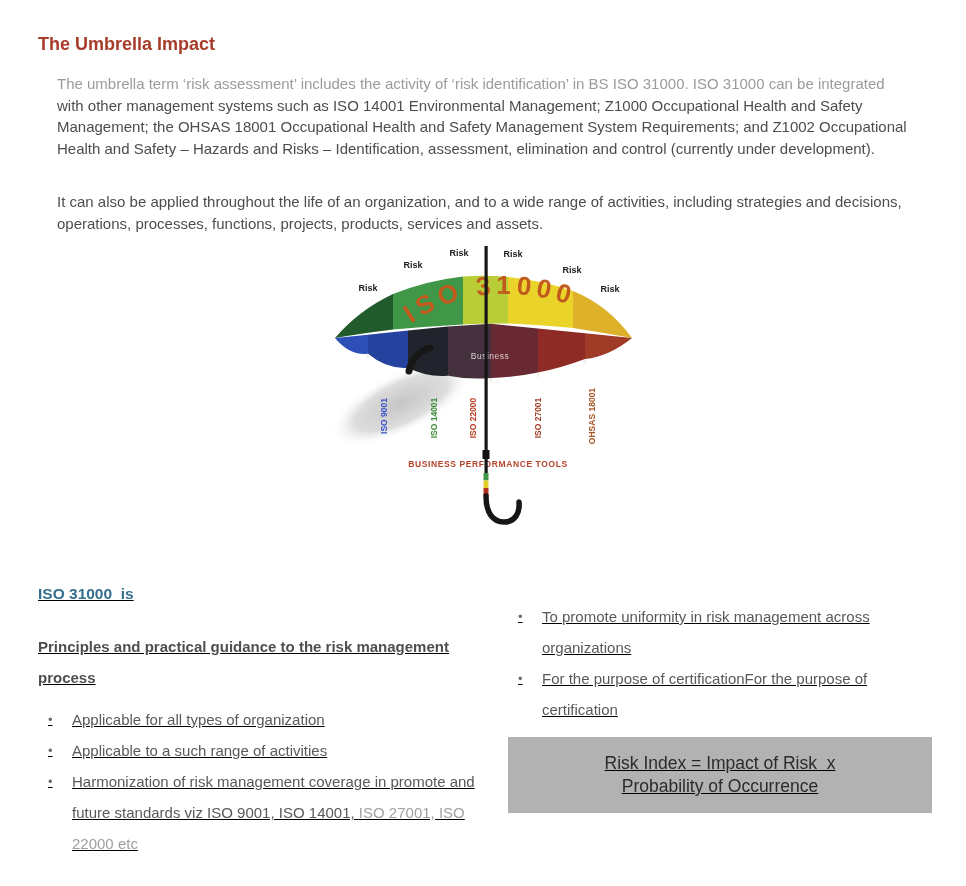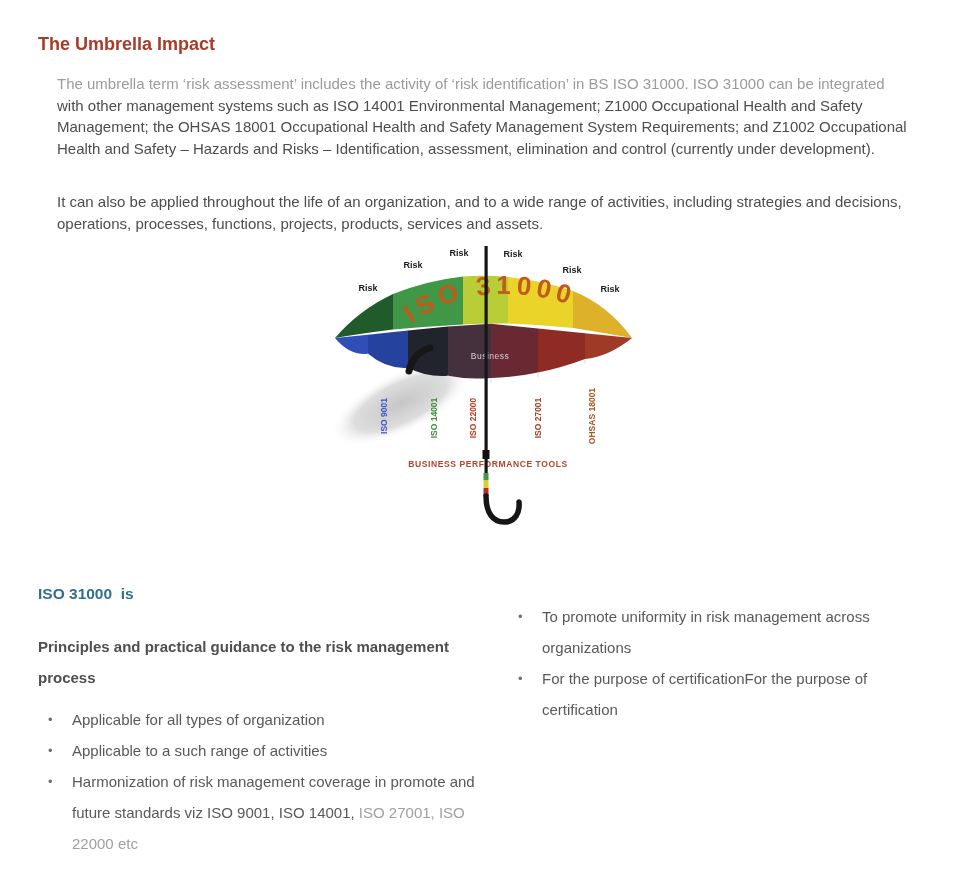--- a/index.html
+++ b/index.html
@@ -12,21 +12,21 @@
   .page-title{
     left:38px;top:22px;font-size:18px;font-weight:bold;color:#a63c29;
   }
   .para{
     left:38px;width:892px;font-size:15px;line-height:21.5px;color:#4d4d4d;margin-left:19px;
   }
   .para-1{top:58px;}
   .para-2{top:176px;}
   .first-line{display:block;color:#9b9b9b;}
   .umbrella-wrap{left:323px;top:228px;width:340px;height:304px;}
-  .col{top:585px;}
+  .col{top:585px;text-decoration:underline;}
   .col-left{left:38px;width:442px;}
   .col-right{left:508px;width:424px;}
   .col-heading{
     font-size:15.5px;font-weight:bold;color:#336f8d;white-space:pre-wrap;
   }
   .col-intro{
     margin-top:28px;font-size:15px;font-weight:600;color:#4f4f4f;line-height:31px;
   }
   ul.blist{list-style:none;margin:11px 0 0 0;padding:0;}
   ul.blist li{
@@ -154,13 +154,15 @@
   <ul class="blist" style="margin-top:16px;">
     <li>
       <span class="dot">•</span>
       <span class="btext">To promote uniformity in risk management across organizations</span>
     </li>
     <li>
       <span class="dot">•</span>
       <span class="btext">For the purpose of certificationFor the purpose of certification</span>
     </li>
   </ul>
+  <div class="risk-box">Risk Index = Impact of Risk  x
+Probability of Occurrence</div>
 </div>
 
 </body></html>

